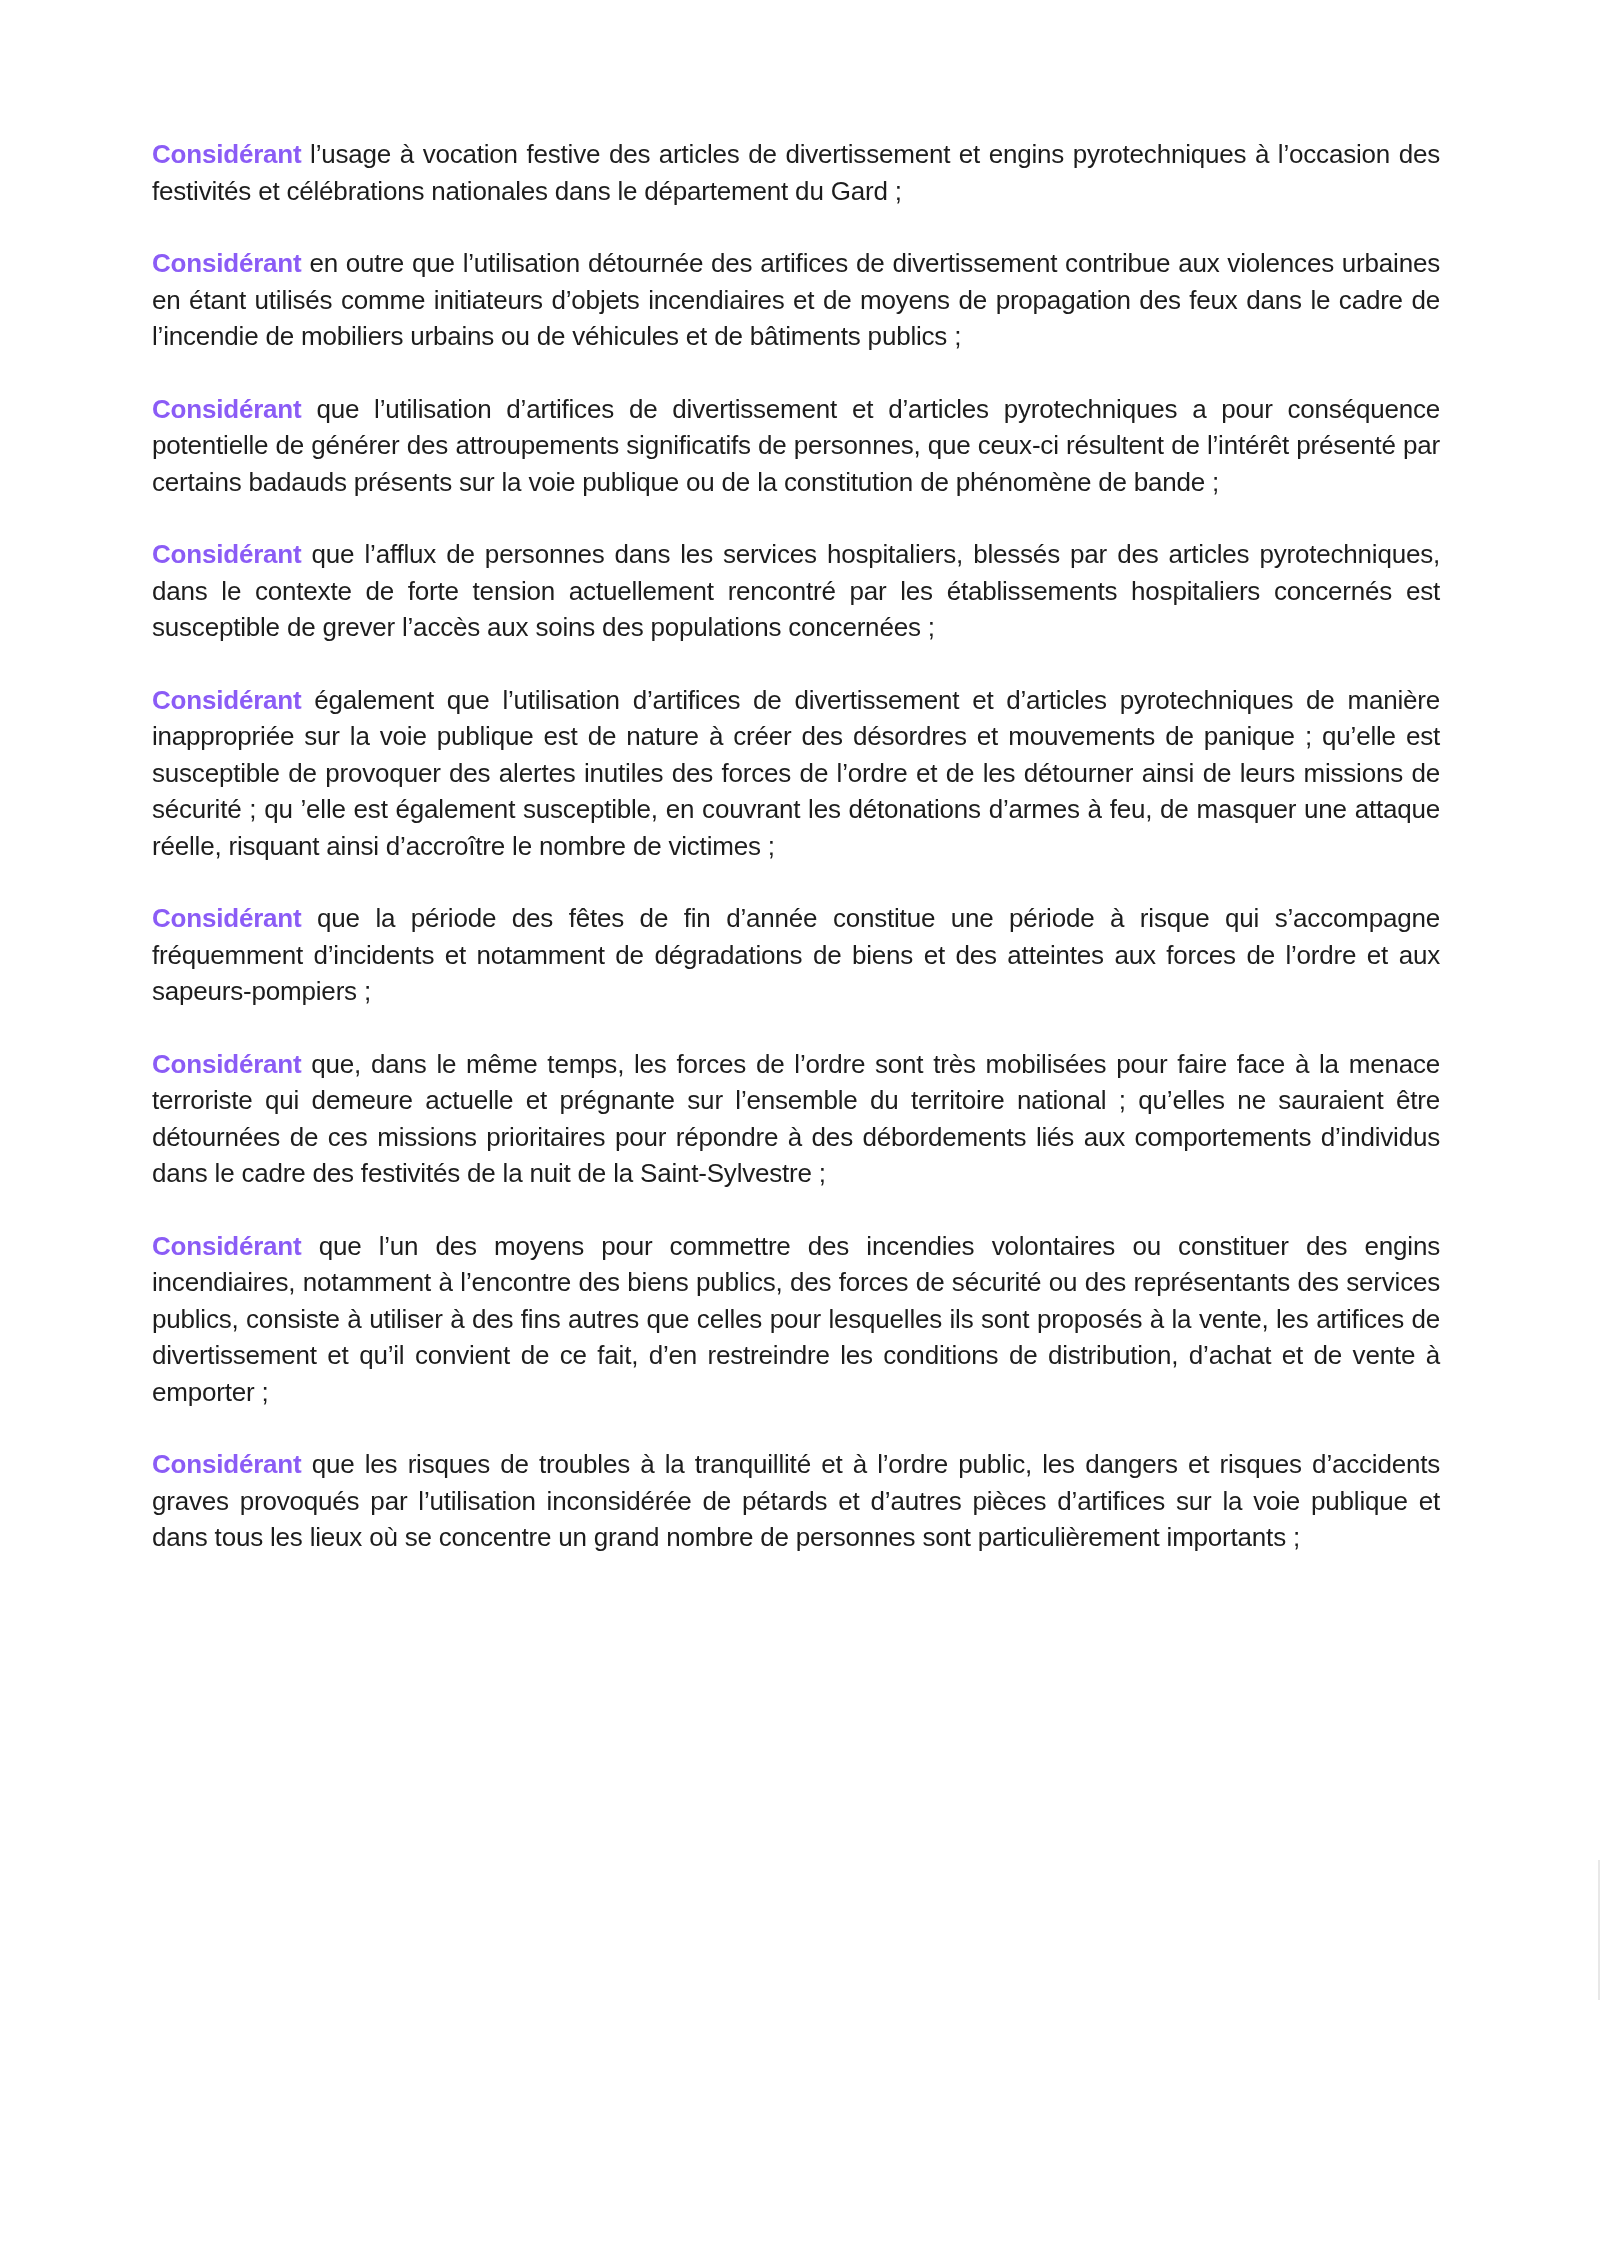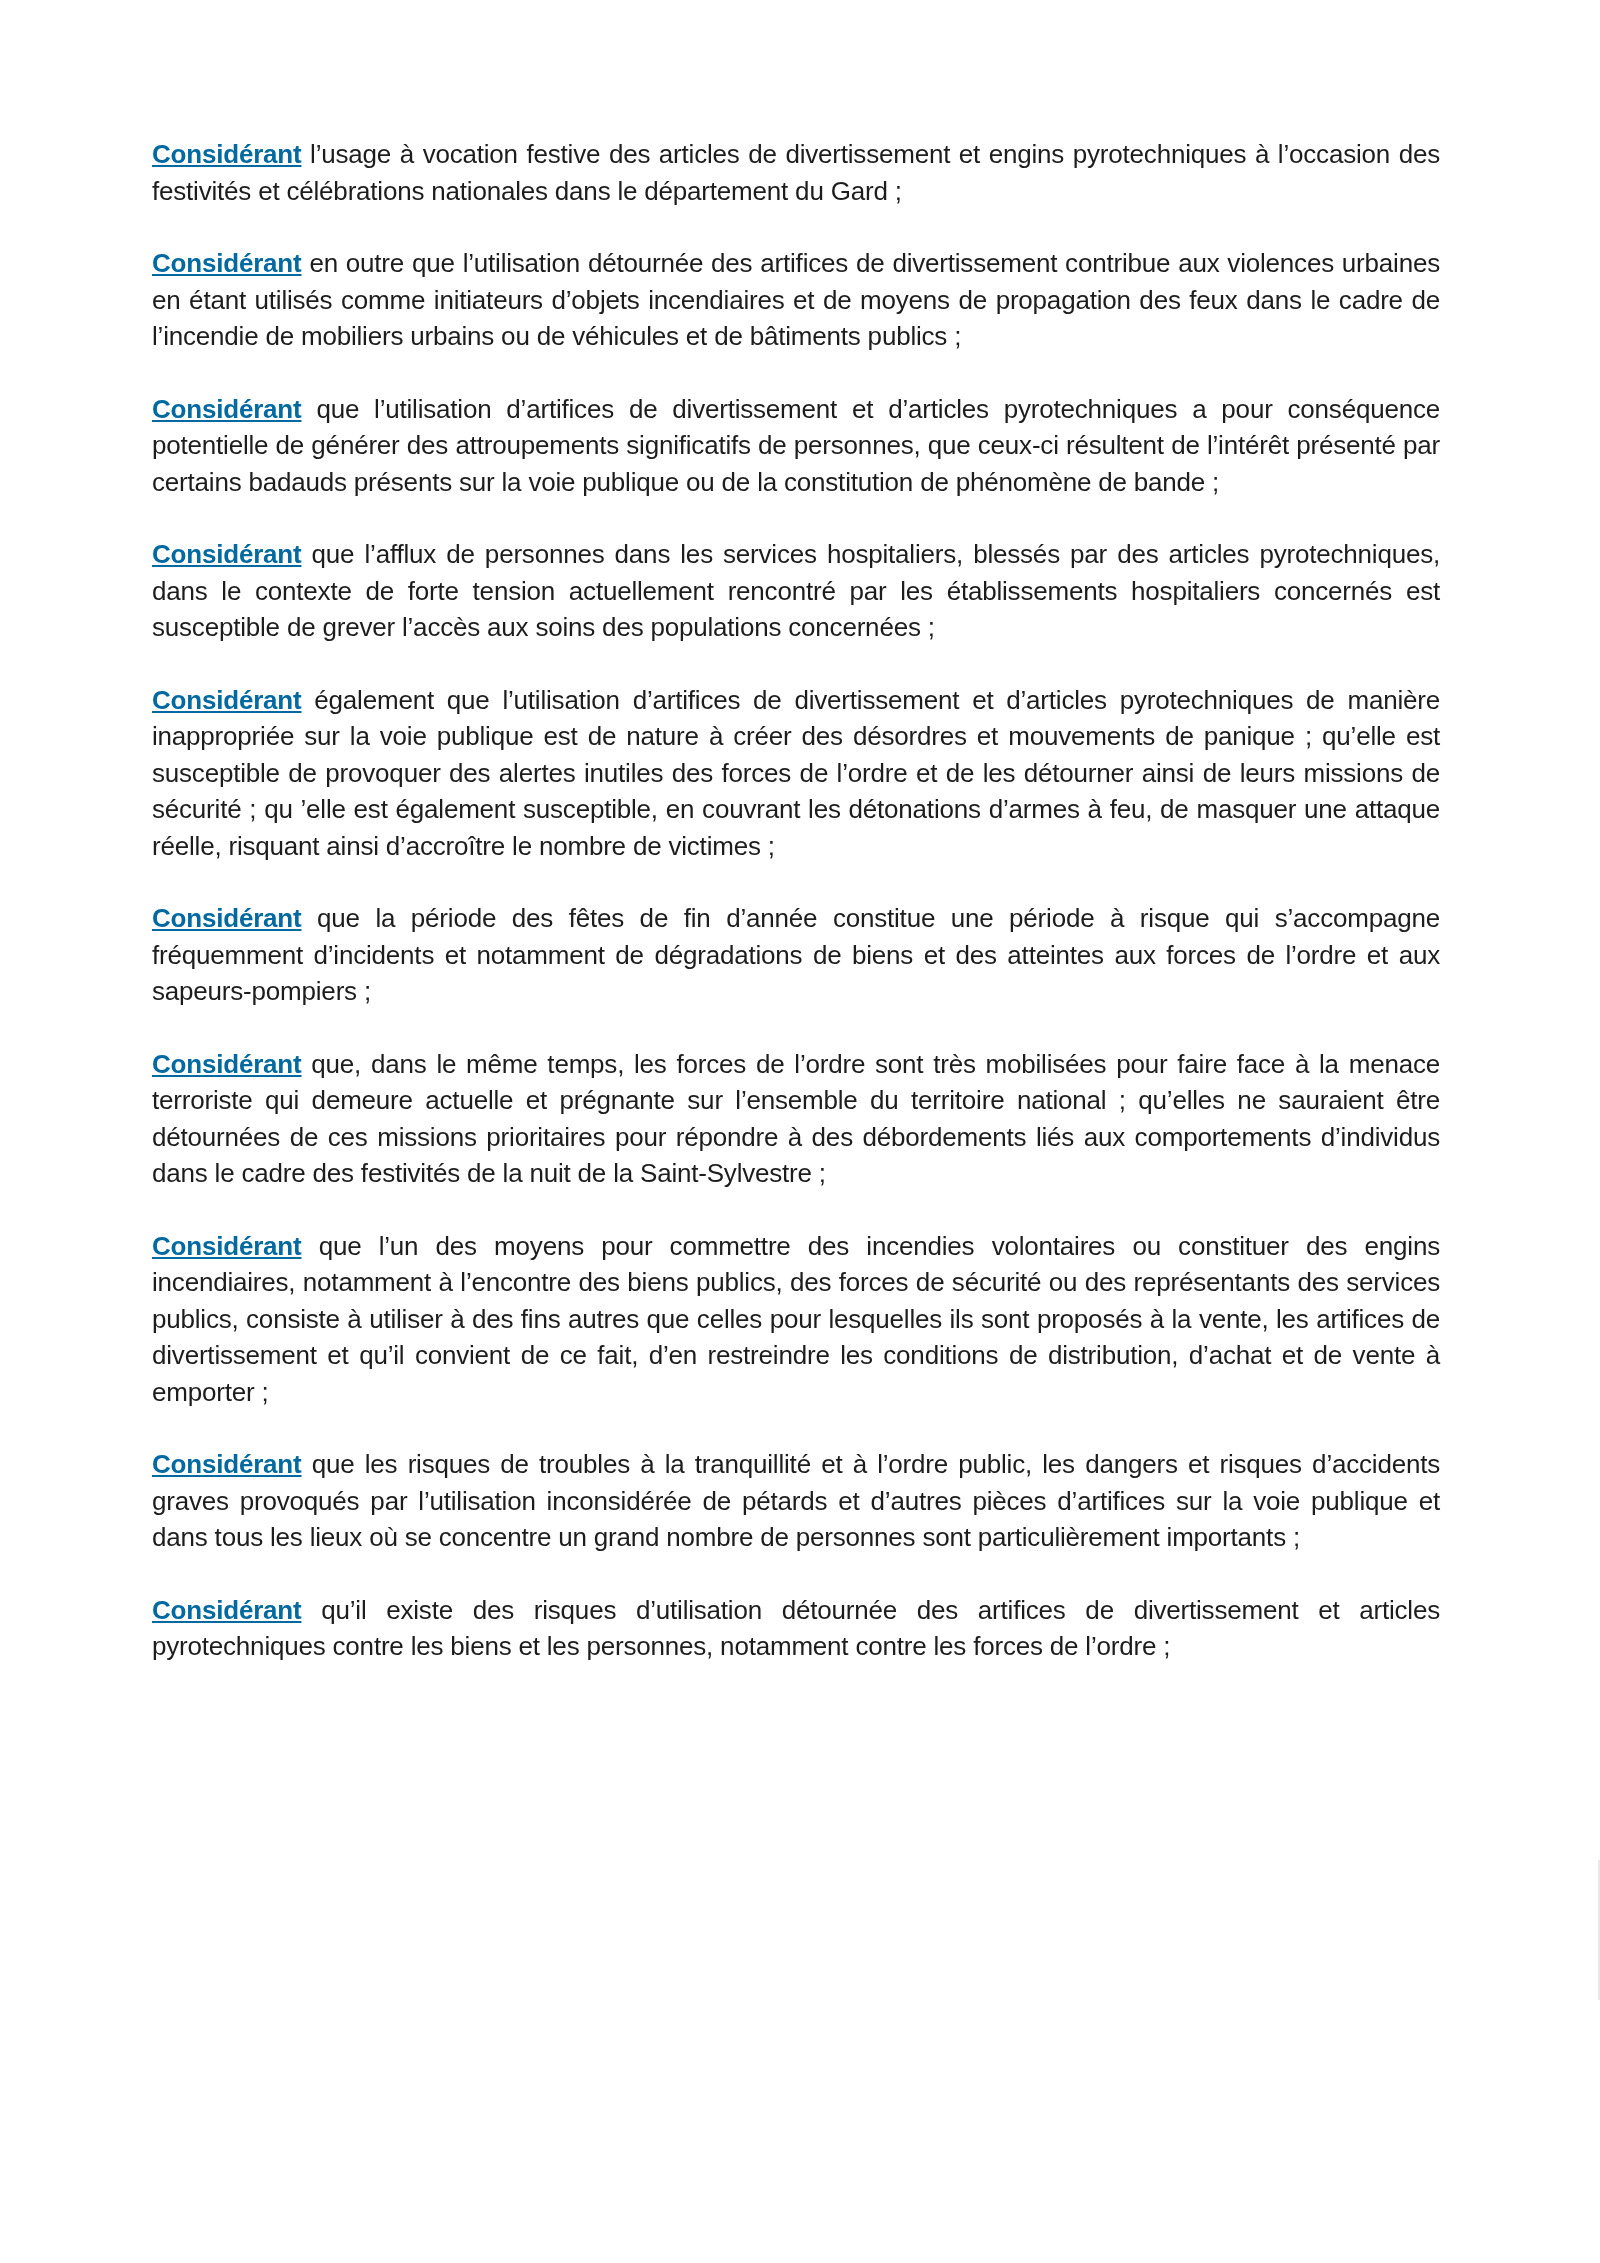--- a/index.html
+++ b/index.html
@@ -14,22 +14,21 @@
     line-height: 36.5px;
     color: #1d1d1d;
     letter-spacing: -0.2px;
   }
   .para {
     margin: 0 0 36px 0;
     text-align: justify;
   }
   .lead {
     font-weight: bold;
-    color: #0369a1;
-    text-decoration: underline;
+    color: #8b5cf6;
   }
   .scan-mark {
     position: absolute;
     right: 0;
     top: 1860px;
     width: 2px;
     height: 140px;
     background: #e8e8e8;
   }
 </style>
@@ -39,15 +38,14 @@
 <div class="page">
   <p class="para"><span class="lead">Considérant</span><span> l’usage à vocation festive des articles de divertissement et engins pyrotechniques à l’occasion des festivités et célébrations nationales dans le département du Gard ;</span></p>
   <p class="para"><span class="lead">Considérant</span><span> en outre que l’utilisation détournée des artifices de divertissement contribue aux violences urbaines en étant utilisés comme initiateurs d’objets incendiaires et de moyens de propagation des feux dans le cadre de l’incendie de mobiliers urbains ou de véhicules et de bâtiments publics ;</span></p>
   <p class="para"><span class="lead">Considérant</span><span> que l’utilisation d’artifices de divertissement et d’articles pyrotechniques a pour conséquence potentielle de générer des attroupements significatifs de personnes, que ceux-ci résultent de l’intérêt présenté par certains badauds présents sur la voie publique ou de la constitution de phénomène de bande ;</span></p>
   <p class="para"><span class="lead">Considérant</span><span> que l’afflux de personnes dans les services hospitaliers, blessés par des articles pyrotechniques, dans le contexte de forte tension actuellement rencontré par les établissements hospitaliers concernés est susceptible de grever l’accès aux soins des populations concernées ;</span></p>
   <p class="para"><span class="lead">Considérant</span><span> également que l’utilisation d’artifices de divertissement et d’articles pyrotechniques de manière inappropriée sur la voie publique est de nature à créer des désordres et mouvements de panique ; qu’elle est susceptible de provoquer des alertes inutiles des forces de l’ordre et de les détourner ainsi de leurs missions de sécurité ; qu ’elle est également susceptible, en couvrant les détonations d’armes à feu, de masquer une attaque réelle, risquant ainsi d’accroître le nombre de victimes ;</span></p>
   <p class="para"><span class="lead">Considérant</span><span> que la période des fêtes de fin d’année constitue une période à risque qui s’accompagne fréquemment d’incidents et notamment de dégradations de biens et des atteintes aux forces de l’ordre et aux sapeurs-pompiers ;</span></p>
   <p class="para"><span class="lead">Considérant</span><span> que, dans le même temps, les forces de l’ordre sont très mobilisées pour faire face à la menace terroriste qui demeure actuelle et prégnante sur l’ensemble du territoire national ; qu’elles ne sauraient être détournées de ces missions prioritaires pour répondre à des débordements liés aux comportements d’individus dans le cadre des festivités de la nuit de la Saint-Sylvestre ;</span></p>
   <p class="para"><span class="lead">Considérant</span><span> que l’un des moyens pour commettre des incendies volontaires ou constituer des engins incendiaires, notamment à l’encontre des biens publics, des forces de sécurité ou des représentants des services publics, consiste à utiliser à des fins autres que celles pour lesquelles ils sont proposés à la vente, les artifices de divertissement et qu’il convient de ce fait, d’en restreindre les conditions de distribution, d’achat et de vente à emporter ;</span></p>
   <p class="para"><span class="lead">Considérant</span><span> que les risques de troubles à la tranquillité et à l’ordre public, les dangers et risques d’accidents graves provoqués par l’utilisation inconsidérée de pétards et d’autres pièces d’artifices sur la voie publique et dans tous les lieux où se concentre un grand nombre de personnes sont particulièrement importants ;</span></p>
-  <p class="para"><span class="lead">Considérant</span><span> qu’il existe des risques d’utilisation détournée des artifices de divertissement et articles pyrotechniques contre les biens et les personnes, notamment contre les forces de l’ordre ;</span></p>
 </div>
 <div class="scan-mark"></div>
 
 </body></html>

